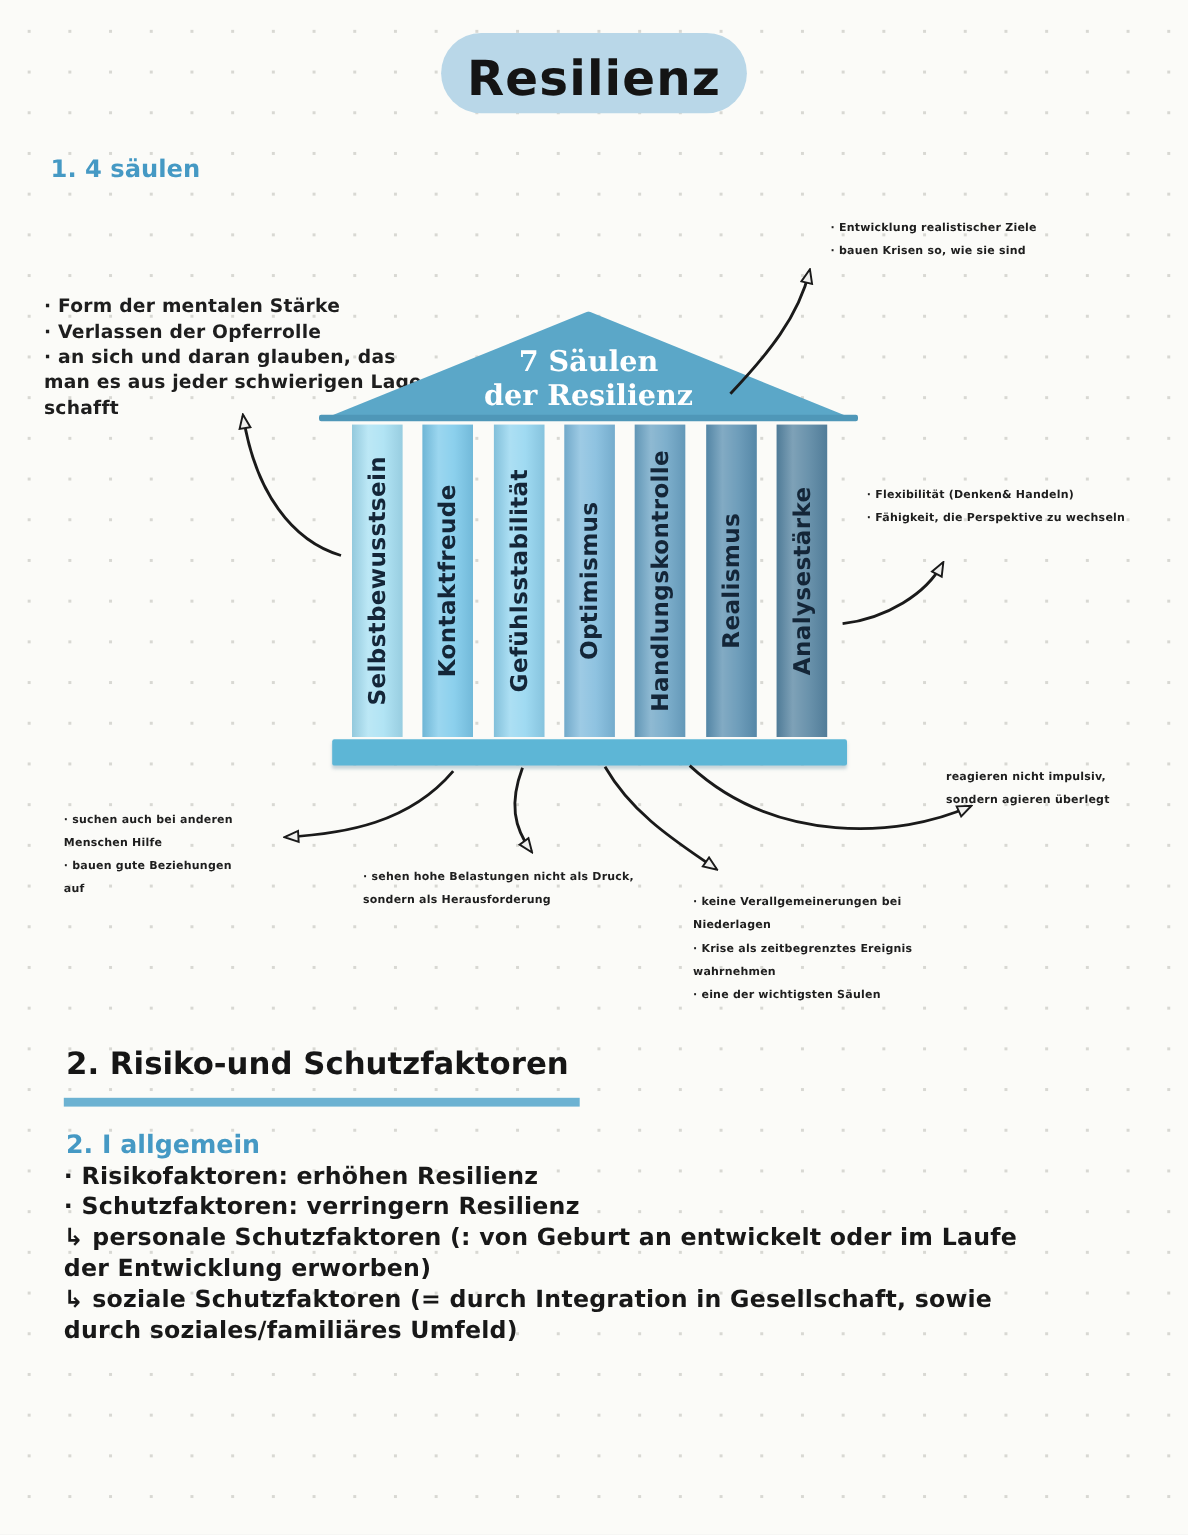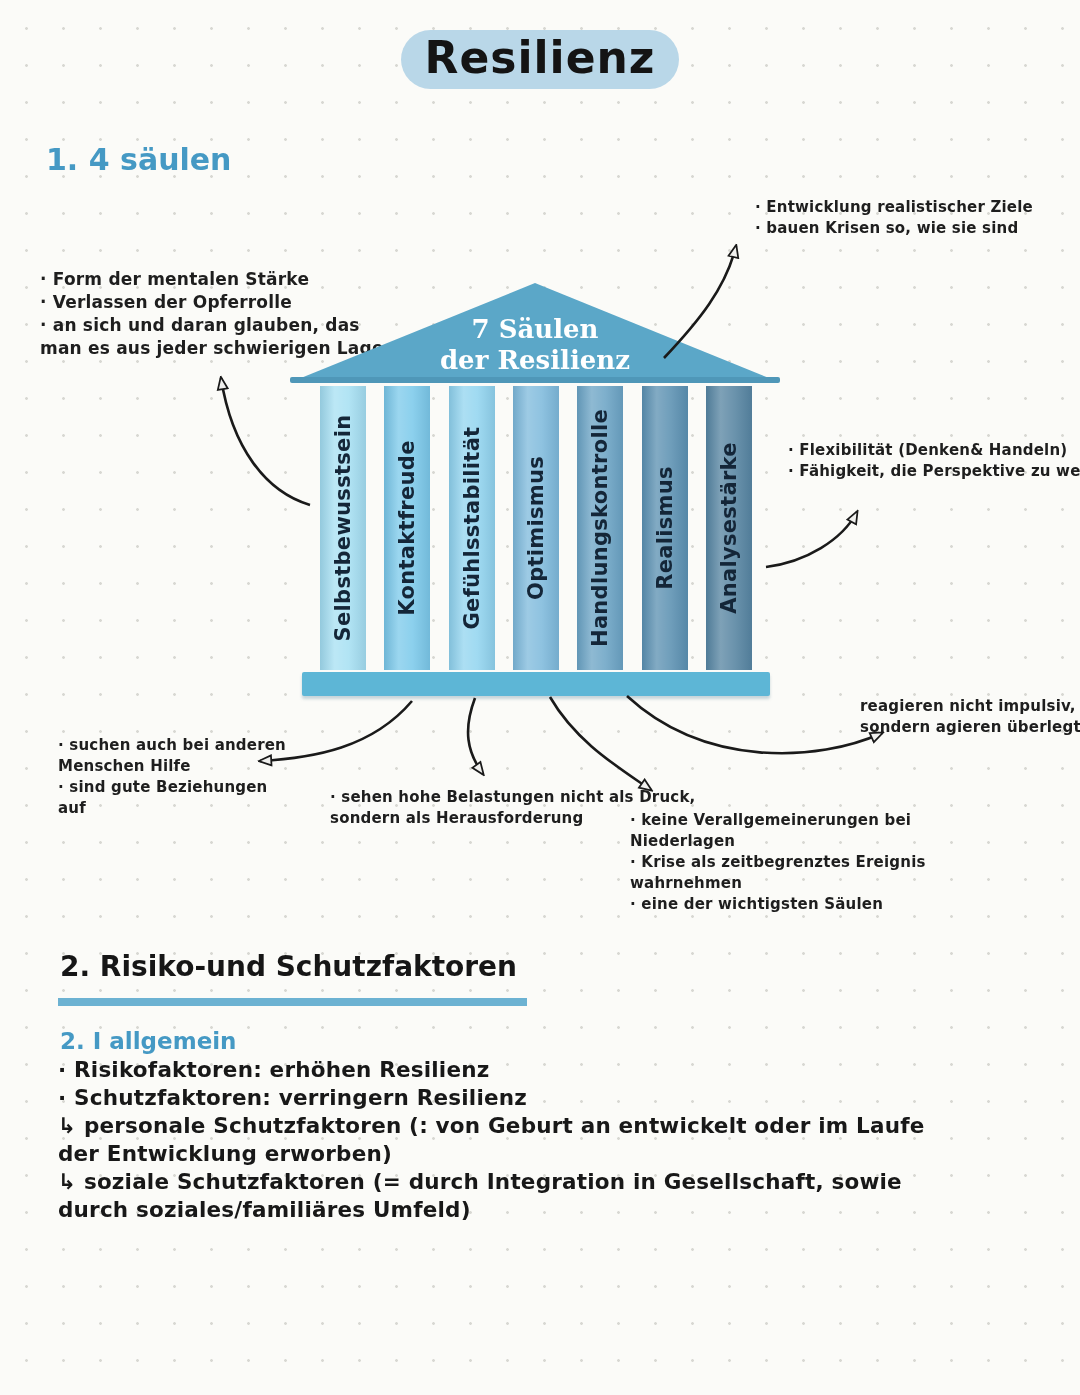--- a/index.html
+++ b/index.html
@@ -19,40 +19,40 @@
     color:#1c1c1c;
   }
   
   .title-wrap{position:absolute;top:30px;left:0;width:100%;text-align:center;}
   .title{
     display:inline-block;
     font-size:44px;font-weight:bold;letter-spacing:1px;
     color:#141414;
     background:#b9d7e8;
     border-radius:40px;
-    padding:2px 24px 6px 24px;
+    padding:16px 24px 6px 24px;
   }
   
   .h-blue{
     position:absolute;
     font-weight:bold;color:#4599c4;
   }
-  .h1-sec1{left:46px;top:142px;font-size:30px;}
+  .h1-sec1{left:46px;top:142px;font-size:22px;}
   .h2-sub{left:60px;top:1028px;font-size:23px;}
   .h2-main{
     position:absolute;left:58px;top:950px;
     font-size:28px;font-weight:bold;color:#161616;
     border-bottom:8px solid #6cb2d2;
     padding:0 10px 15px 2px;
   }
   
   .note{
     position:absolute;
     font-weight:bold;
-    font-size:15px;line-height:21px;
+    font-size:10px;line-height:21px;
     color:#1e1e1e;letter-spacing:0.2px;
     white-space:nowrap;
   }
   .note-staerke{left:40px;top:268px;font-size:17px;line-height:23px;}
   .note-ziele{left:755px;top:197px;}
   .note-flex{left:788px;top:440px;}
   .note-impulsiv{left:860px;top:679px;margin-top:17px;}
   .note-hilfe{left:58px;top:735px;}
   .note-belastung{left:330px;top:787px;}
   .note-niederlagen{left:630px;top:810px;}
@@ -117,36 +117,37 @@
   <div class="note note-ziele">
     <div>· Entwicklung realistischer Ziele</div>
     <div>· bauen Krisen so, wie sie sind</div>
   </div>
 
   <div class="note note-staerke">
     <div>· Form der mentalen Stärke</div>
     <div>· Verlassen der Opferrolle</div>
     <div>· an sich und daran glauben, das</div>
     <div>man es aus jeder schwierigen Lage</div>
+    <div>schafft</div>
   </div>
 
   <div class="note note-flex">
     <div>· Flexibilität (Denken&amp; Handeln)</div>
     <div>· Fähigkeit, die Perspektive zu wechseln</div>
   </div>
 
   <div class="note note-impulsiv">
     <div>reagieren nicht impulsiv,</div>
     <div>sondern agieren überlegt</div>
   </div>
 
   <div class="note note-hilfe">
     <div>· suchen auch bei anderen</div>
     <div>Menschen Hilfe</div>
-    <div>· sind gute Beziehungen</div>
+    <div>· bauen gute Beziehungen</div>
     <div>auf</div>
   </div>
 
   <div class="note note-belastung">
     <div>· sehen hohe Belastungen nicht als Druck,</div>
     <div>sondern als Herausforderung</div>
   </div>
 
   <div class="note note-niederlagen">
     <div>· keine Verallgemeinerungen bei</div>

